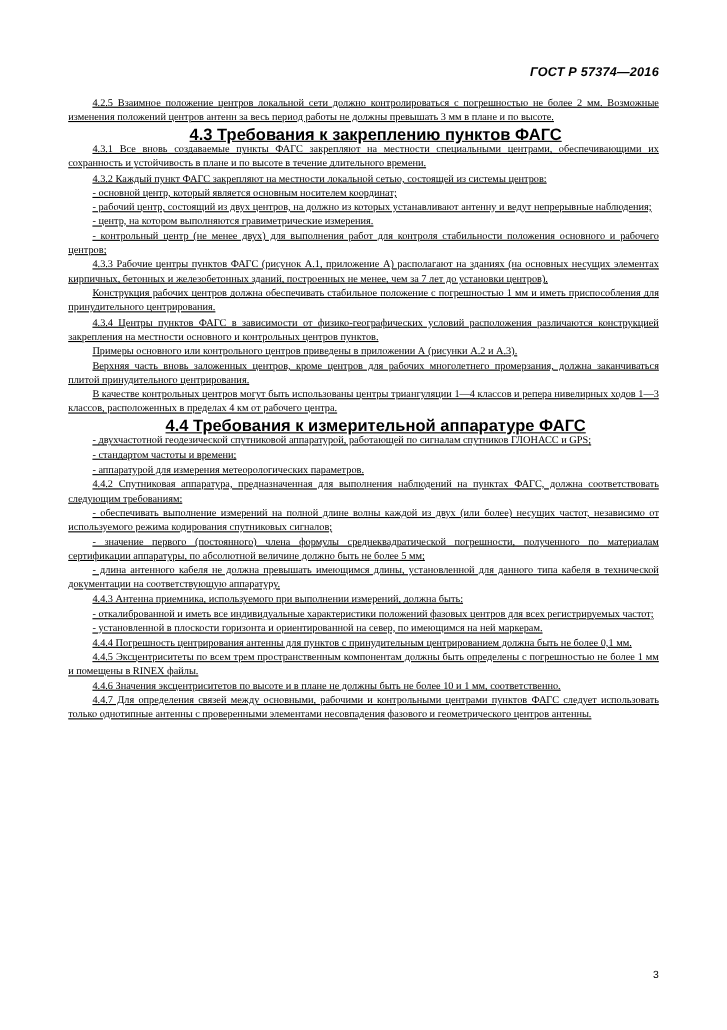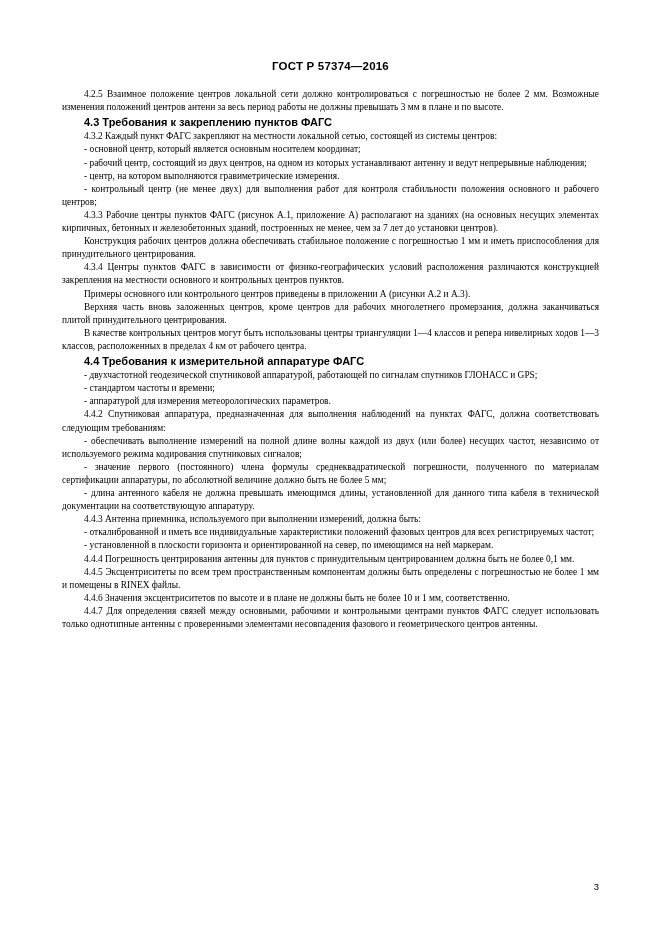--- a/index.html
+++ b/index.html
@@ -14,72 +14,75 @@
     color: #000000;
   }
   .page {
     position: relative;
     width: 661px;
     height: 936px;
     box-sizing: border-box;
     padding: 60px 62px 40px 62px;
   }
   .header {
-    text-align: center;
+    text-align: right;
     font-family: "Liberation Sans", sans-serif;
     font-weight: bold;
     font-size: 11.5px;
     letter-spacing: 0.2px;
     margin: 0 0 16px 0;
+    font-style: italic;
   }
   .body-text {
     font-size: 9.4px;
     line-height: 13.1px;
     text-align: justify;
+    text-decoration: underline;
   }
   p {
     margin: 0;
     text-indent: 0;
   }
   p.ind {
     text-indent: 22px;
   }
   p.dash {
     text-indent: 22px;
   }
   .sec-head {
     font-family: "Liberation Sans", sans-serif;
     font-weight: bold;
-    font-size: 11px;
+    font-size: 15px;
     text-indent: 22px;
     margin: 2px 0 1px 0;
     line-height: 13.2px;
-    text-align: left;
+    text-align: center;
   }
   .pagenum {
     position: absolute;
     right: 62px;
     bottom: 44px;
     font-family: "Liberation Sans", sans-serif;
     font-size: 9.5px;
   }
 </style>
 </head>
 <body>
 
 <div class="page">
 
   <div class="header">ГОСТ Р 57374—2016</div>
 
   <div class="body-text" id="body">
       <p class="ind">4.2.5  Взаимное положение центров локальной сети должно контролироваться с погрешностью не более 2 мм. Возможные изменения положений центров антенн за весь период работы не должны превышать 3 мм в плане и по высоте.</p>
       <p class="sec-head">4.3  Требования к закреплению пунктов ФАГС</p>
+      <p class="ind">4.3.1  Все вновь создаваемые пункты ФАГС закрепляют на местности специальными центрами, обеспечивающими их сохранность и устойчивость в плане и по высоте в течение длительного времени.</p>
       <p class="ind">4.3.2  Каждый пункт ФАГС закрепляют на местности локальной сетью, состоящей из системы центров:</p>
       <p class="dash">-  основной центр, который является основным носителем координат;</p>
-      <p class="dash">-  рабочий центр, состоящий из двух центров, на одном из которых устанавливают антенну и ведут непрерывные наблюдения;</p>
+      <p class="dash">-  рабочий центр, состоящий из двух центров, на должно из которых устанавливают антенну и ведут непрерывные наблюдения;</p>
       <p class="dash">-  центр, на котором выполняются гравиметрические измерения.</p>
       <p class="dash">-  контрольный центр (не менее двух) для выполнения работ для контроля стабильности положения основного и рабочего центров;</p>
       <p class="ind">4.3.3  Рабочие центры пунктов ФАГС (рисунок А.1, приложение А) располагают на зданиях (на основных несущих элементах кирпичных, бетонных и железобетонных зданий, построенных не менее, чем за 7 лет до установки центров).</p>
       <p class="ind">Конструкция рабочих центров должна обеспечивать стабильное положение с погрешностью 1 мм и иметь приспособления для принудительного центрирования.</p>
       <p class="ind">4.3.4  Центры пунктов ФАГС в зависимости от физико-географических условий расположения различаются конструкцией закрепления на местности основного и контрольных центров пунктов.</p>
       <p class="ind">Примеры основного или контрольного центров приведены в приложении А (рисунки А.2 и А.3).</p>
       <p class="ind">Верхняя часть вновь заложенных центров, кроме центров для рабочих многолетнего промерзания, должна заканчиваться плитой принудительного центрирования.</p>
       <p class="ind">В качестве контрольных центров могут быть использованы центры триангуляции 1—4 классов и репера нивелирных ходов 1—3 классов, расположенных в пределах 4 км от рабочего центра.</p>
       <p class="sec-head">4.4  Требования к измерительной аппаратуре ФАГС</p>
       <p class="dash">-  двухчастотной геодезической спутниковой аппаратурой, работающей по сигналам спутников ГЛОНАСС и GPS;</p>

